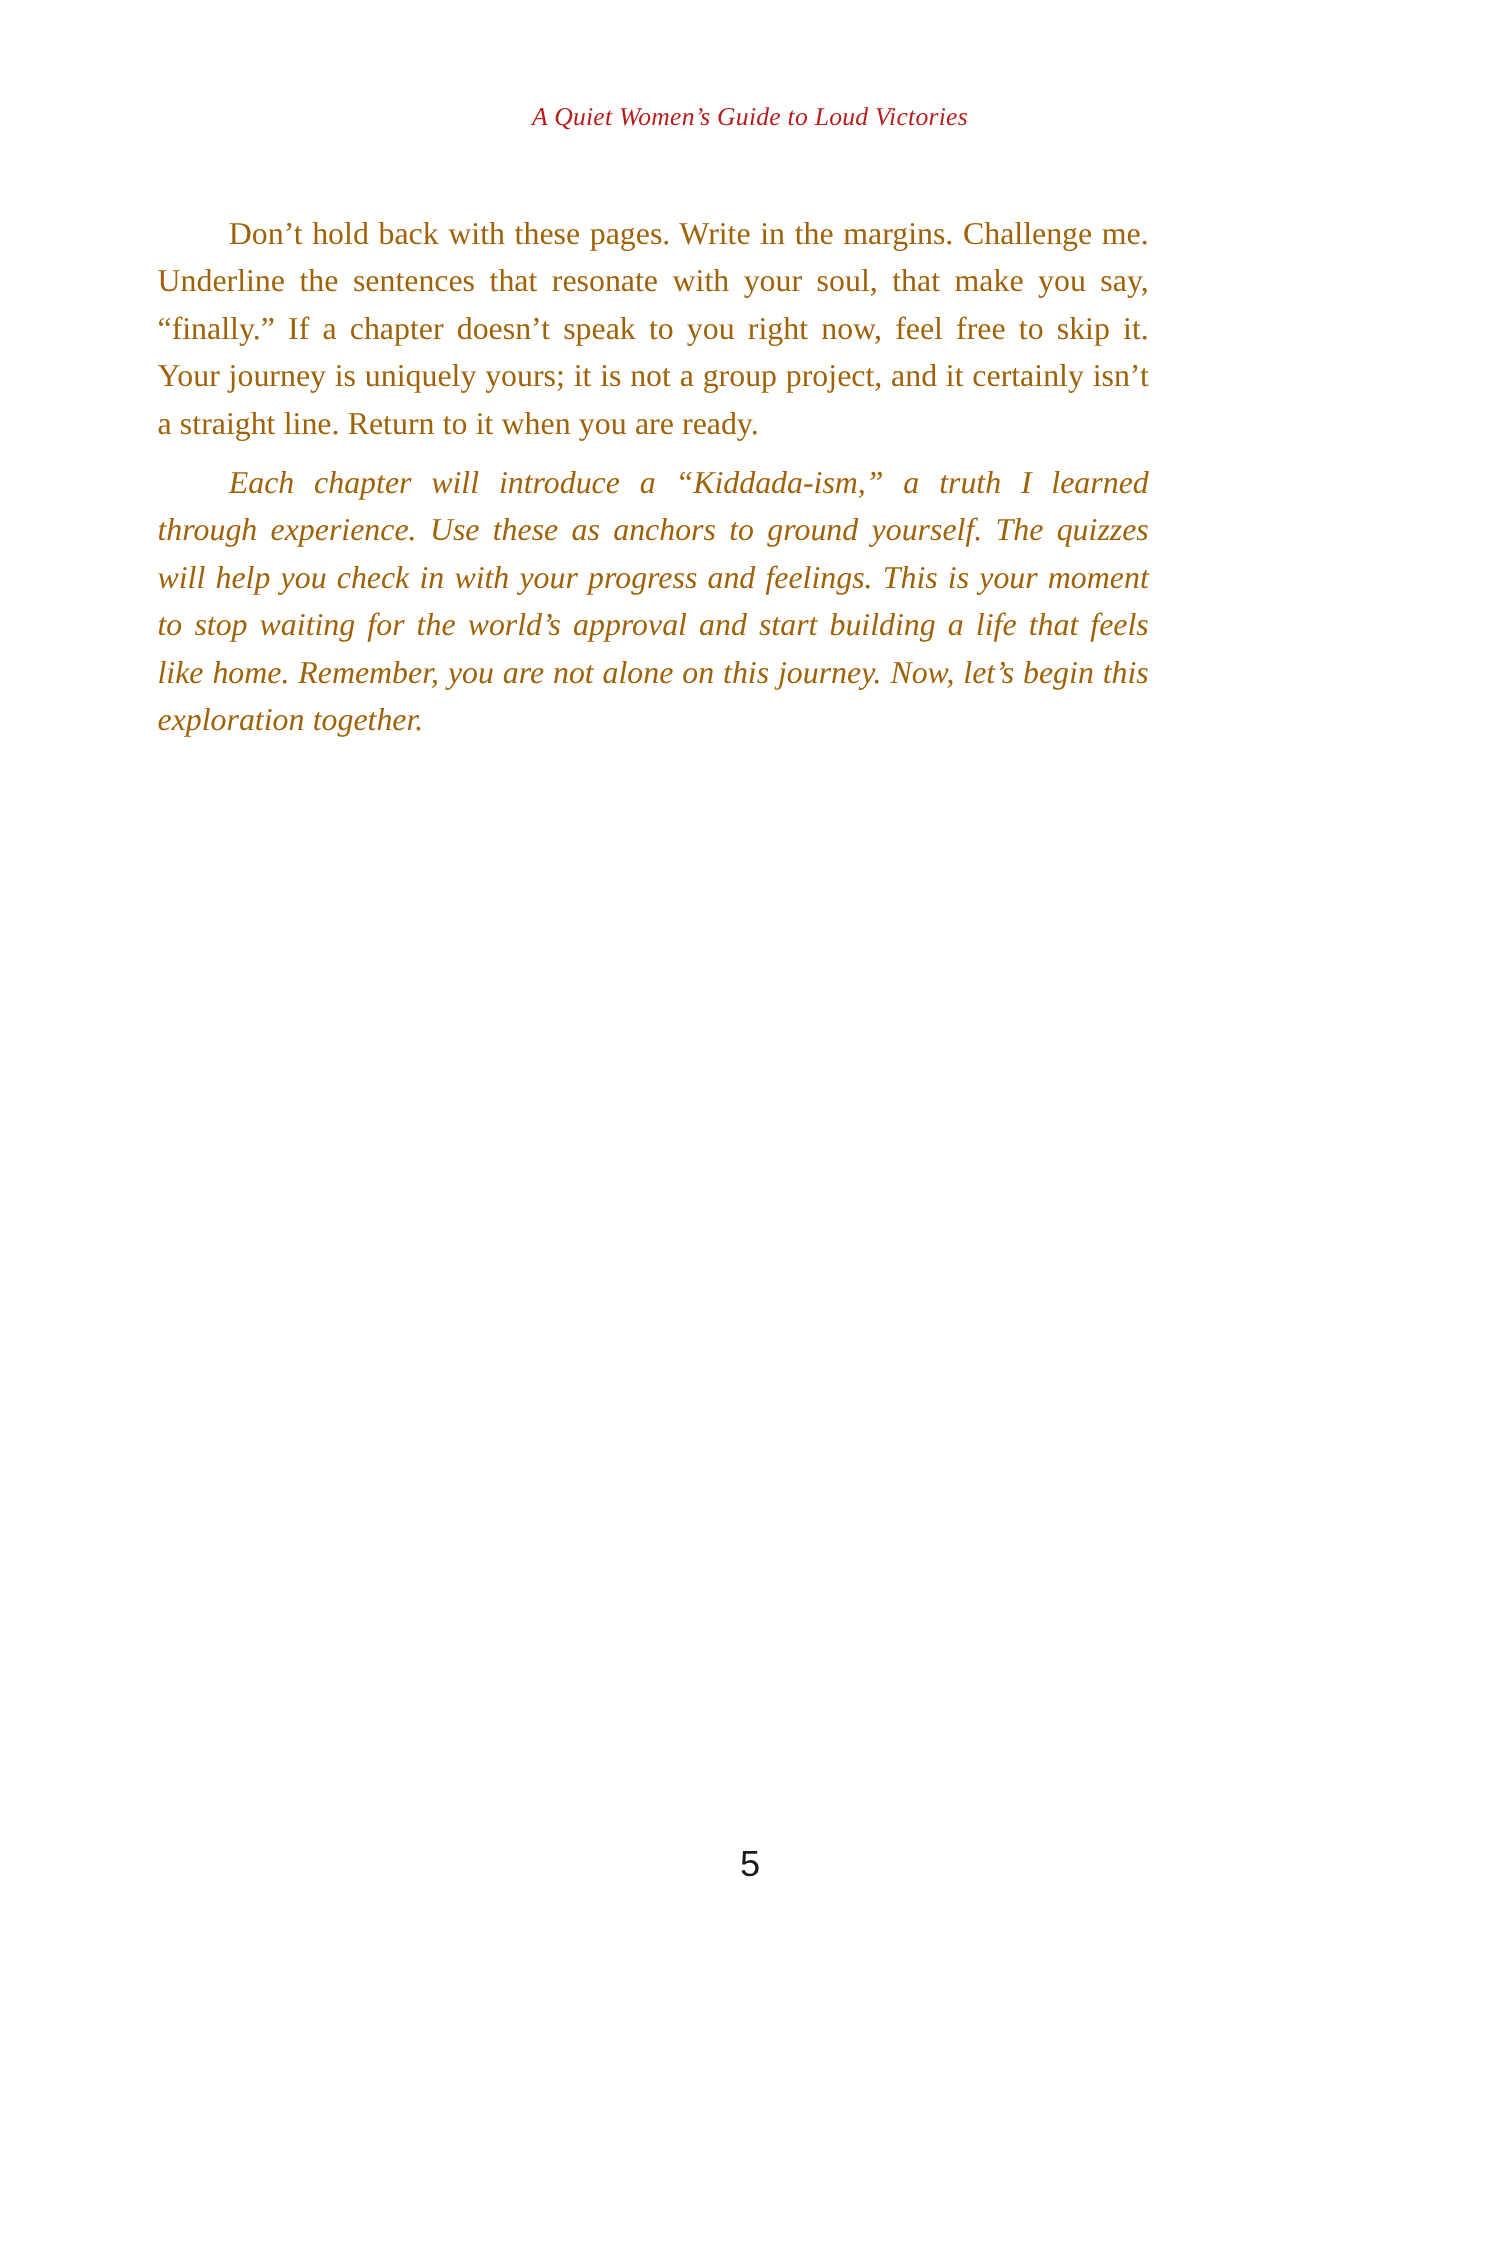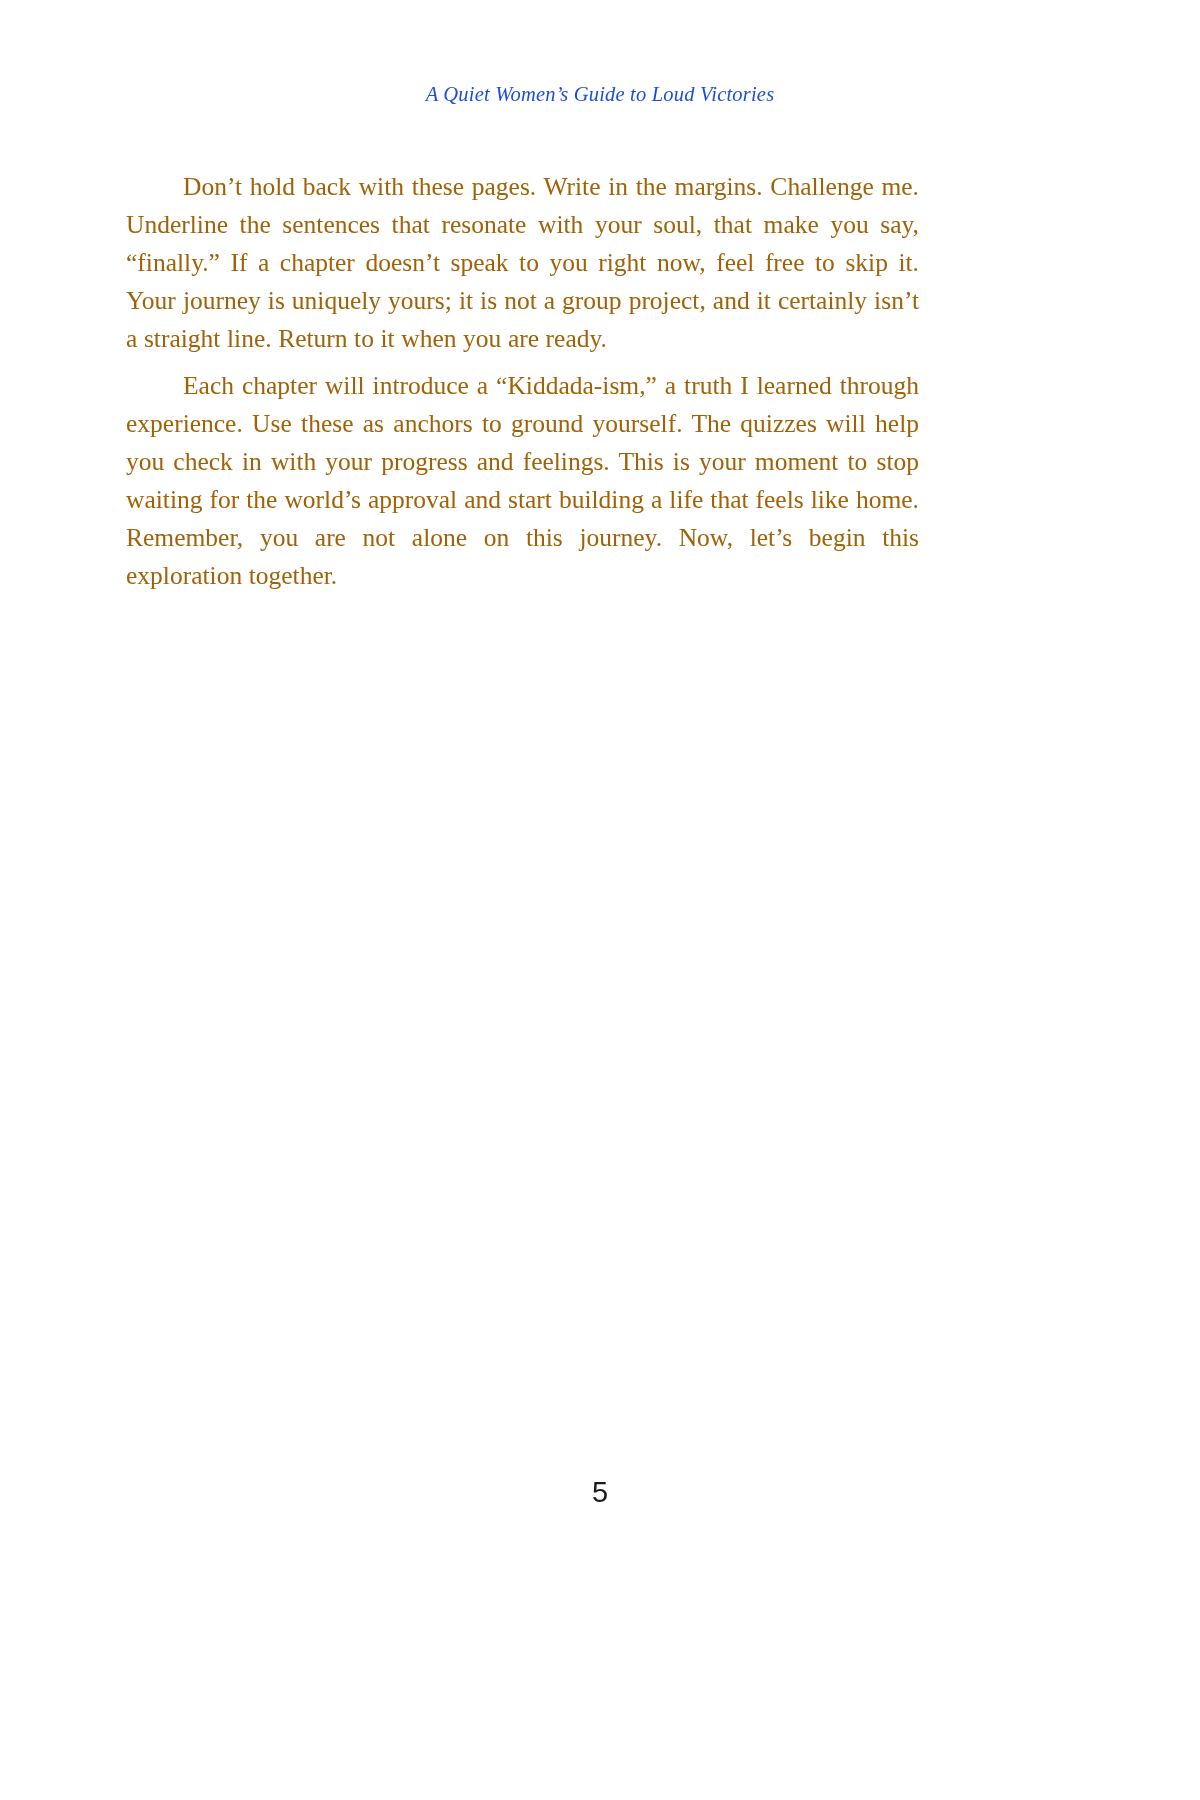--- a/index.html
+++ b/index.html
@@ -23,21 +23,21 @@
   .running-head {
     position: absolute;
     top: 82px;
     left: 0;
     right: 0;
     text-align: center;
     font-family: "Liberation Serif", "DejaVu Serif", serif;
     font-style: italic;
     font-size: 20.5px;
     line-height: 1.2;
-    color: #1d4ed8;
+    color: #b91c1c;
     letter-spacing: 0.2px;
     white-space: nowrap;
   }
 
   
   .content {
     position: absolute;
     top: 168px;
     left: 126px;
     width: 793px;
@@ -52,20 +52,21 @@
     text-justify: inter-word;
     text-indent: 57px;
     margin: 0 0 9px 0;
     -webkit-hyphens: none;
     hyphens: none;
     word-spacing: 0.2px;
   }
 
   .body-par:last-child {
     margin-bottom: 0;
+    font-style: italic;
   }
 
   
 
   
   .folio {
     position: absolute;
     left: 0;
     right: 0;
     top: 1478px;

